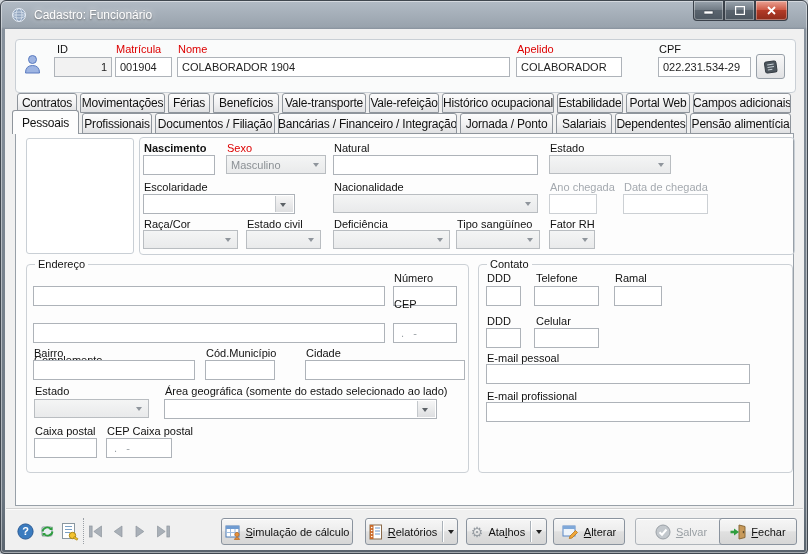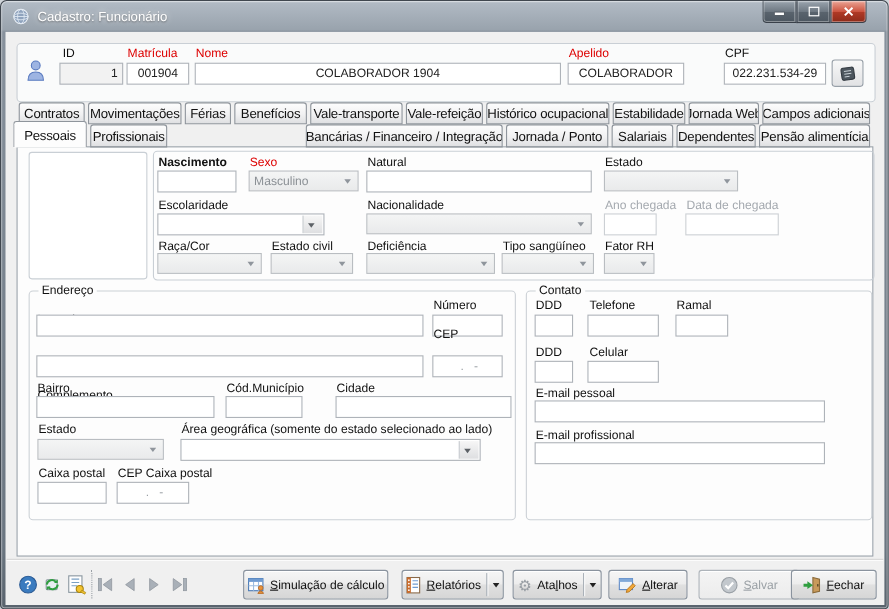--- a/index.html
+++ b/index.html
@@ -17,21 +17,21 @@
         box-shadow:inset 0 0 0 1px rgba(255,255,255,.35);display:flex;align-items:center;justify-content:center;}
   .wbtn.first{border-radius:0 0 0 4px;}
   .wbtn.close{width:33px;border-radius:0 0 4px 0;
         background:linear-gradient(#eba394,#cc5440 50%,#b23a26 50%,#8e2b1a);}
   .client{position:absolute;left:4px;top:28px;width:799px;height:521px;background:#f0f0f0;}
   
   .lbl{position:absolute;font-size:11px;color:#111;white-space:nowrap;z-index:5;}
   .red{color:#dd0000;}
   .dim{color:#a4a9af;}
   .inp{position:absolute;box-sizing:border-box;height:20px;background:#fff;border:1px solid #aeb3b9;
-       font-size:11px;line-height:15px;padding:2px 4px;color:#222;overflow:hidden;white-space:pre;z-index:5;text-align:center;}
+       font-size:11px;line-height:15px;padding:2px 4px;color:#222;overflow:hidden;white-space:pre;z-index:5;}
   .inp.ro{background:#f2f2f2;text-align:right;}
   .inp.dis{border-color:#ccd0d4;}
   .mask{color:#9aa0a5;}
   .cmb{position:absolute;box-sizing:border-box;height:19px;background:linear-gradient(#f4f5f5,#e9eaeb);
        border:1px solid #b9bdc1;font-size:11px;line-height:15px;padding:2px 16px 2px 4px;color:#8b9095;
        overflow:hidden;white-space:nowrap;z-index:5;}
   .cmb::after{content:"";position:absolute;right:6px;top:7px;border:3.5px solid transparent;border-top:4.5px solid #8f959c;}
   .cmbe{position:absolute;box-sizing:border-box;height:20px;background:#fff;border:1px solid #aeb3b9;z-index:5;}
   .dbtn{position:absolute;right:1px;top:1px;bottom:1px;width:17px;background:linear-gradient(#f6f6f6,#dedfe1);
         border-left:1px solid #c4c8cc;}
@@ -135,25 +135,26 @@
   </div>
 
   <div class="tab" style="left:16px;width:60px;">Contratos</div>
   <div class="tab" style="left:79px;width:85px;">Movimentações</div>
   <div class="tab" style="left:167px;width:42px;">Férias</div>
   <div class="tab" style="left:212px;width:66px;">Benefícios</div>
   <div class="tab" style="left:281px;width:84px;">Vale-transporte</div>
   <div class="tab" style="left:368px;width:70px;">Vale-refeição</div>
   <div class="tab" style="left:441px;width:112px;">Histórico ocupacional</div>
   <div class="tab" style="left:556px;width:66px;">Estabilidade</div>
-  <div class="tab" style="left:625px;width:64px;">Jornada Web</div>
+  <div class="tab" style="left:625px;width:64px;">Portal Web</div>
   <div class="tab" style="left:692px;width:98px;">Campos adicionais</div>
 
   <div class="tab r2 active" style="left:11px;width:67px;">Pessoais</div>
   <div class="tab r2" style="left:81px;width:70px;">Profissionais</div>
+  <div class="tab r2" style="left:154px;width:120px;">Documentos / Filiação</div>
   <div class="tab r2" style="left:277px;width:179px;">Bancárias / Financeiro / Integração</div>
   <div class="tab r2" style="left:459px;width:93px;">Jornada / Ponto</div>
   <div class="tab r2" style="left:555px;width:56px;">Salariais</div>
   <div class="tab r2" style="left:614px;width:72px;">Dependentes</div>
   <div class="tab r2" style="left:689px;width:101px;">Pensão alimentícia</div>
 
   <div class="page"></div>
   <div class="photo"></div>
   <div class="panel"></div>
 

